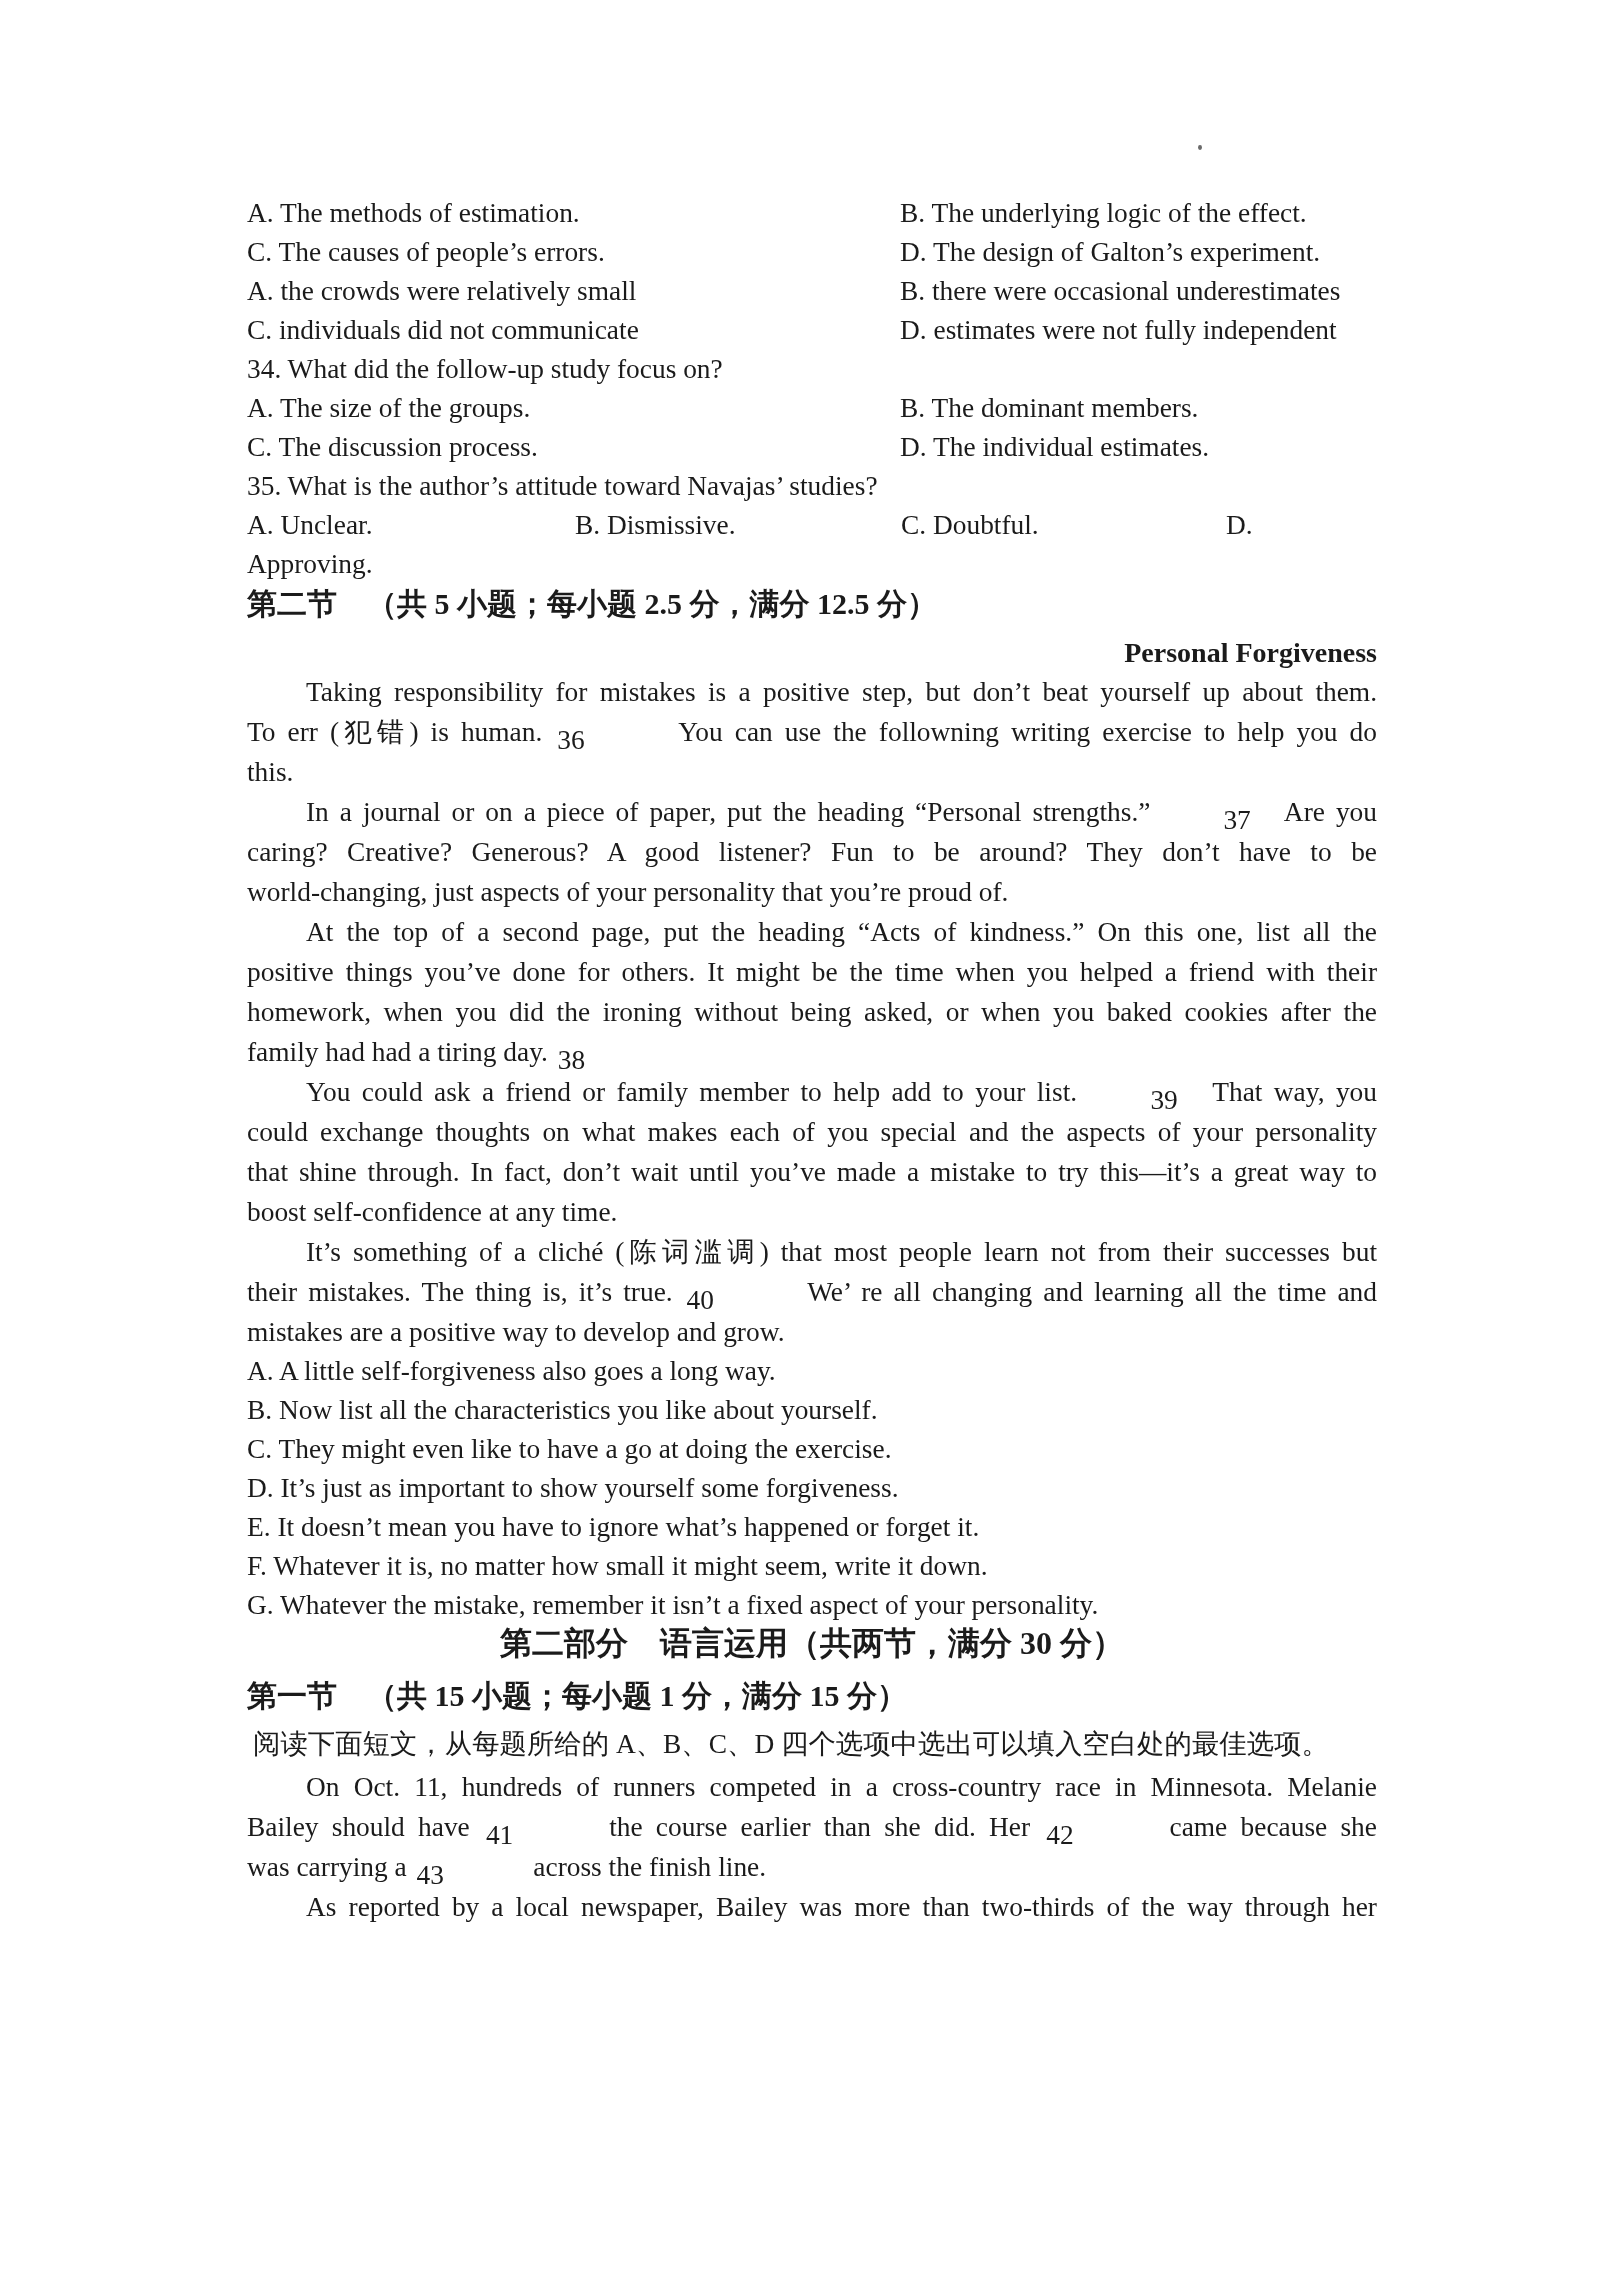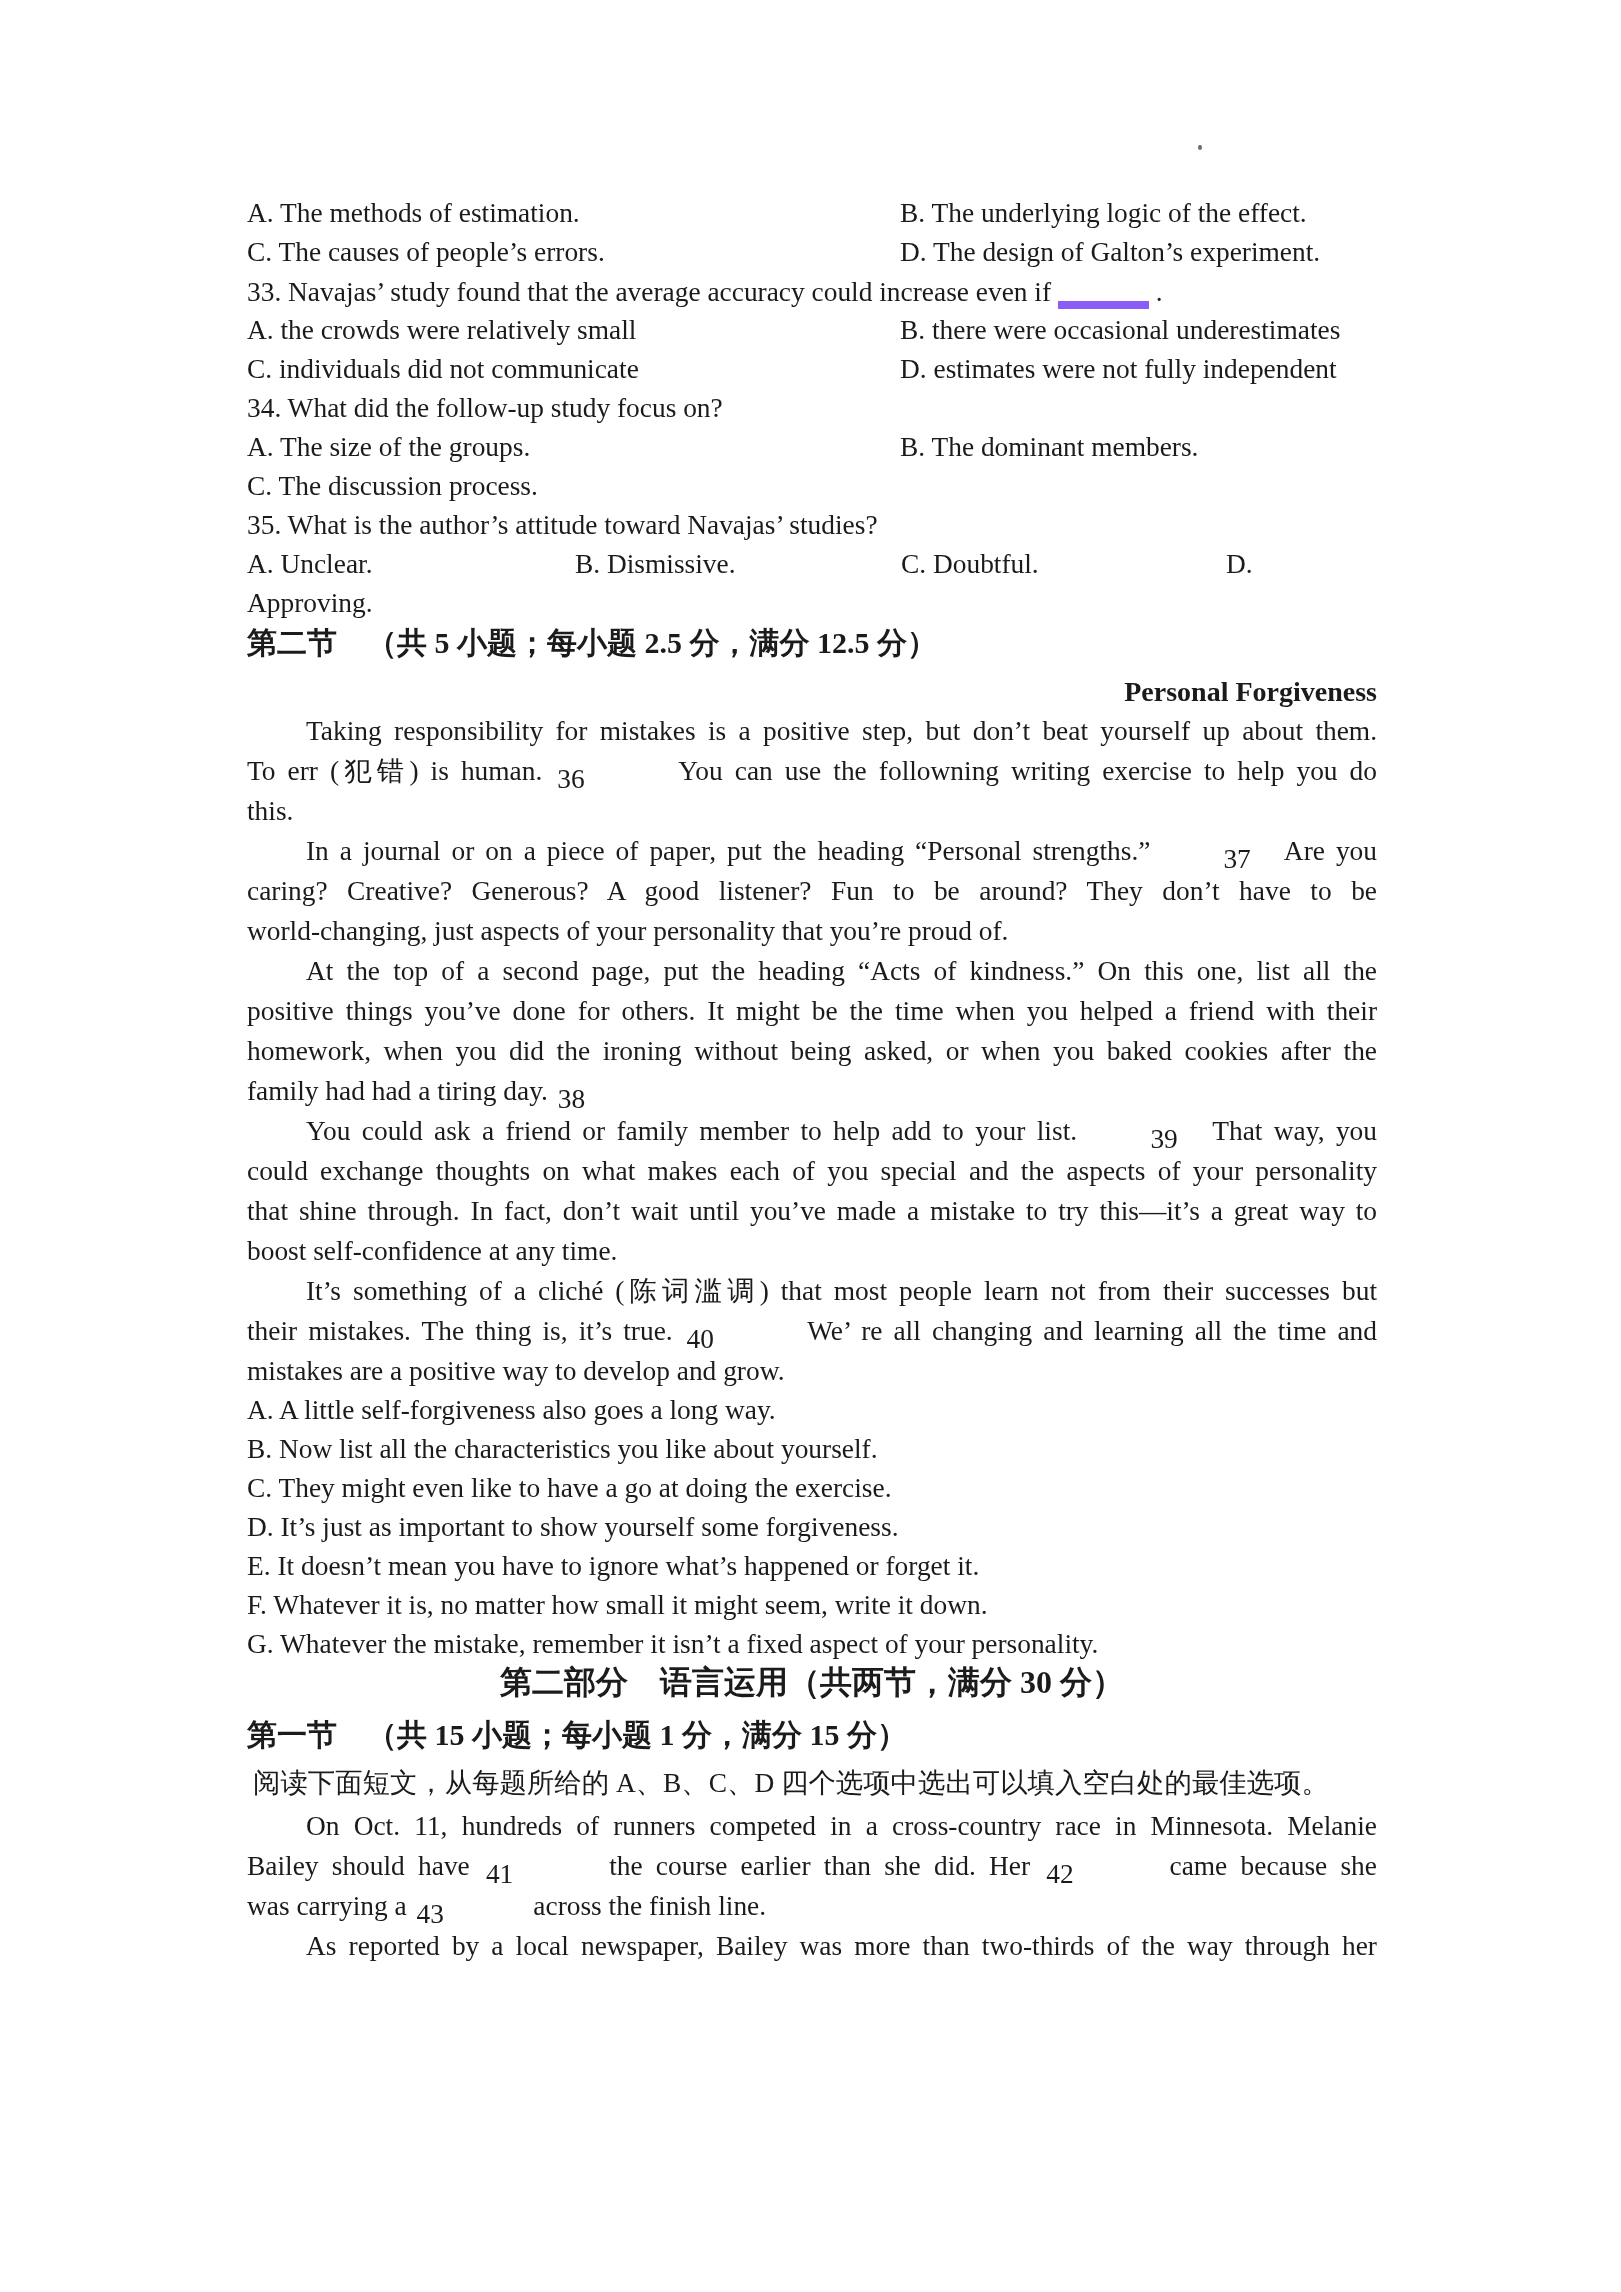--- a/index.html
+++ b/index.html
@@ -52,37 +52,37 @@
 
     <div class="ln row2">
       <span class="c1">A. The methods of estimation.</span>
       <span class="c2">B. The underlying logic of the effect.</span>
     </div>
     <div class="ln row2">
       <span class="c1">C. The causes of people’s errors.</span>
       <span class="c2">D. The design of Galton’s experiment.</span>
     </div>
 
-    <div class="ln"><span>33. Navajas’ study found that the average accuracy could increase even if</span> <span class="blank w90"></span> <span>.</span></div>
     <div class="ln row2">
       <span class="c1">A. the crowds were relatively small</span>
       <span class="c2">B. there were occasional underestimates</span>
     </div>
     <div class="ln row2">
       <span class="c1">C. individuals did not communicate</span>
       <span class="c2">D. estimates were not fully independent</span>
     </div>
 
     <div class="ln">34. What did the follow-up study focus on?</div>
     <div class="ln row2">
       <span class="c1">A. The size of the groups.</span>
       <span class="c2">B. The dominant members.</span>
     </div>
     <div class="ln row2">
       <span class="c1">C. The discussion process.</span>
+      <span class="c2">D. The individual estimates.</span>
     </div>
 
     <div class="ln">35. What is the author’s attitude toward Navajas’ studies?</div>
     <div class="ln row4">
       <span class="c1">A. Unclear.</span>
       <span class="c2">B. Dismissive.</span>
       <span class="c3">C. Doubtful.</span>
       <span class="c4">D.</span>
     </div>
     <div class="ln">Approving.</div>

